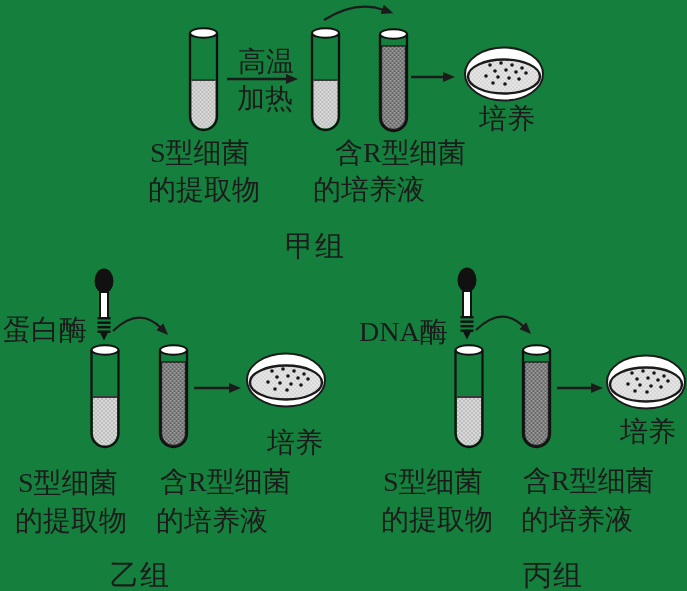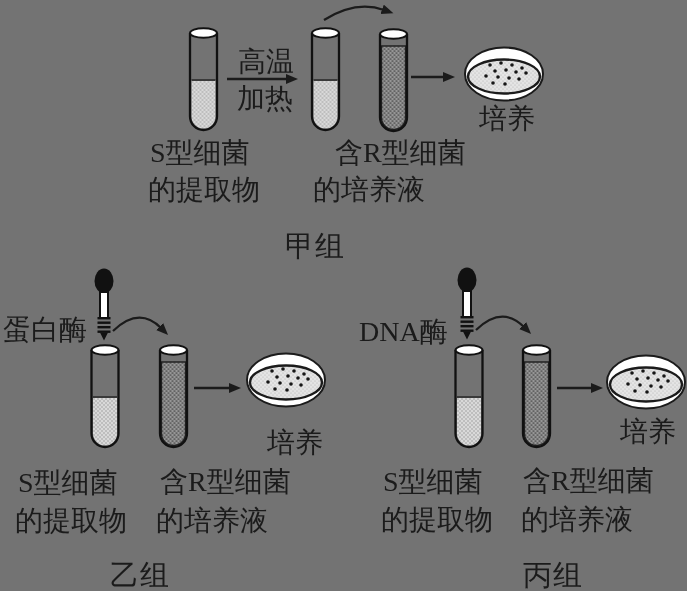--- a/index.html
+++ b/index.html
@@ -1,16 +1,16 @@
 <!DOCTYPE html>
 <html><head>
 <meta charset="utf-8">
 <style>
   html,body{margin:0;padding:0;background:#ffffff;}
-  .stage{position:relative;width:687px;height:591px;background:#737373;overflow:hidden;}
+  .stage{position:relative;width:687px;height:591px;background:#15803d;overflow:hidden;}
   .t{font-family:"Liberation Serif","DejaVu Serif",serif;fill:#1b1b1b;}
   .t28{font-size:28px;}
   .t29{font-size:29px;letter-spacing:1px;}
   .stroke{stroke:#1b1b1b;fill:none;}
 </style>
 </head>
 <body>
 
 <div class="stage">
 <svg width="687" height="591" viewBox="0 0 687 591" xmlns="http://www.w3.org/2000/svg">

